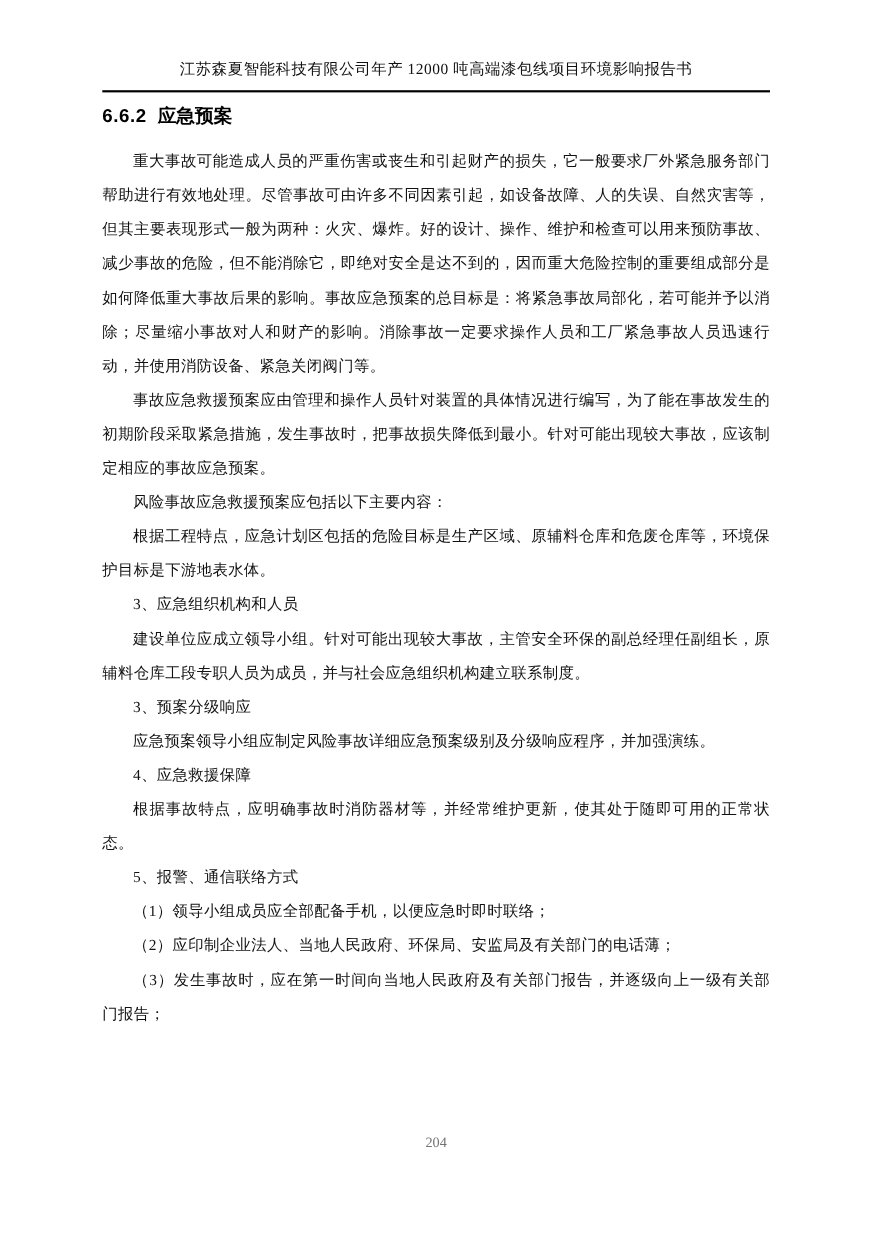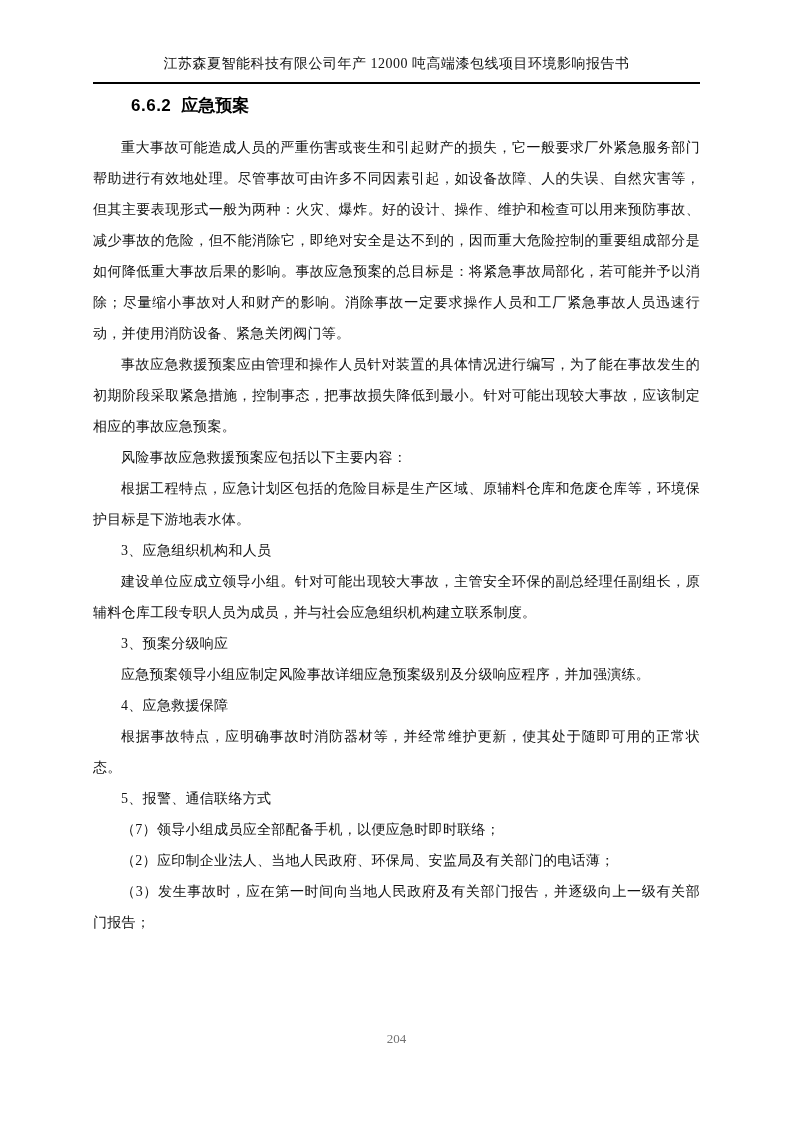--- a/index.html
+++ b/index.html
@@ -39,21 +39,20 @@
     margin: 10px 0 0 0;
     font-family: "Liberation Sans", "DejaVu Sans", sans-serif;
     font-weight: bold;
     font-size: 17px;
     line-height: 24px;
     color: #000000;
   }
   .section-heading .sec-num {
     margin-right: 10px;
     letter-spacing: 0.5px;
-    margin-left: 38px;
   }
   .body {
     margin-top: 14px;
   }
   .para {
     margin: 0;
     font-size: 14px;
     line-height: 31px;
     text-align: justify;
     text-indent: 2em;
@@ -78,31 +77,31 @@
     <div class="header-title">江苏森夏智能科技有限公司年产 12000 吨高端漆包线项目环境影响报告书</div>
   </div>
 
   <div class="content">
     <h2 class="section-heading">
       <span class="sec-num">6.6.2</span><span>应急预案</span>
     </h2>
 
     <div class="body">
         <p class="para">重大事故可能造成人员的严重伤害或丧生和引起财产的损失，它一般要求厂外紧急服务部门帮助进行有效地处理。尽管事故可由许多不同因素引起，如设备故障、人的失误、自然灾害等，但其主要表现形式一般为两种：火灾、爆炸。好的设计、操作、维护和检查可以用来预防事故、减少事故的危险，但不能消除它，即绝对安全是达不到的，因而重大危险控制的重要组成部分是如何降低重大事故后果的影响。事故应急预案的总目标是：将紧急事故局部化，若可能并予以消除；尽量缩小事故对人和财产的影响。消除事故一定要求操作人员和工厂紧急事故人员迅速行动，并使用消防设备、紧急关闭阀门等。</p>
-        <p class="para">事故应急救援预案应由管理和操作人员针对装置的具体情况进行编写，为了能在事故发生的初期阶段采取紧急措施，控制事态，把事故损失降低到最小。针对可能出现较大事故，应该制定相应的事故应急预案。</p>
+        <p class="para">事故应急救援预案应由管理和操作人员针对装置的具体情况进行编写，为了能在事故发生的初期阶段采取紧急措施，发生事故时，把事故损失降低到最小。针对可能出现较大事故，应该制定相应的事故应急预案。</p>
         <p class="para">风险事故应急救援预案应包括以下主要内容：</p>
         <p class="para">根据工程特点，应急计划区包括的危险目标是生产区域、原辅料仓库和危废仓库等，环境保护目标是下游地表水体。</p>
         <p class="para">3、应急组织机构和人员</p>
         <p class="para">建设单位应成立领导小组。针对可能出现较大事故，主管安全环保的副总经理任副组长，原辅料仓库工段专职人员为成员，并与社会应急组织机构建立联系制度。</p>
         <p class="para">3、预案分级响应</p>
         <p class="para">应急预案领导小组应制定风险事故详细应急预案级别及分级响应程序，并加强演练。</p>
         <p class="para">4、应急救援保障</p>
         <p class="para">根据事故特点，应明确事故时消防器材等，并经常维护更新，使其处于随即可用的正常状态。</p>
         <p class="para">5、报警、通信联络方式</p>
-        <p class="para">（7）领导小组成员应全部配备手机，以便应急时即时联络；</p>
+        <p class="para">（1）领导小组成员应全部配备手机，以便应急时即时联络；</p>
         <p class="para">（2）应印制企业法人、当地人民政府、环保局、安监局及有关部门的电话薄；</p>
         <p class="para">（3）发生事故时，应在第一时间向当地人民政府及有关部门报告，并逐级向上一级有关部门报告；</p>
       </div>
   </div>
 
   <div class="footer">
     <span>204</span>
   </div>
 </div>
 

